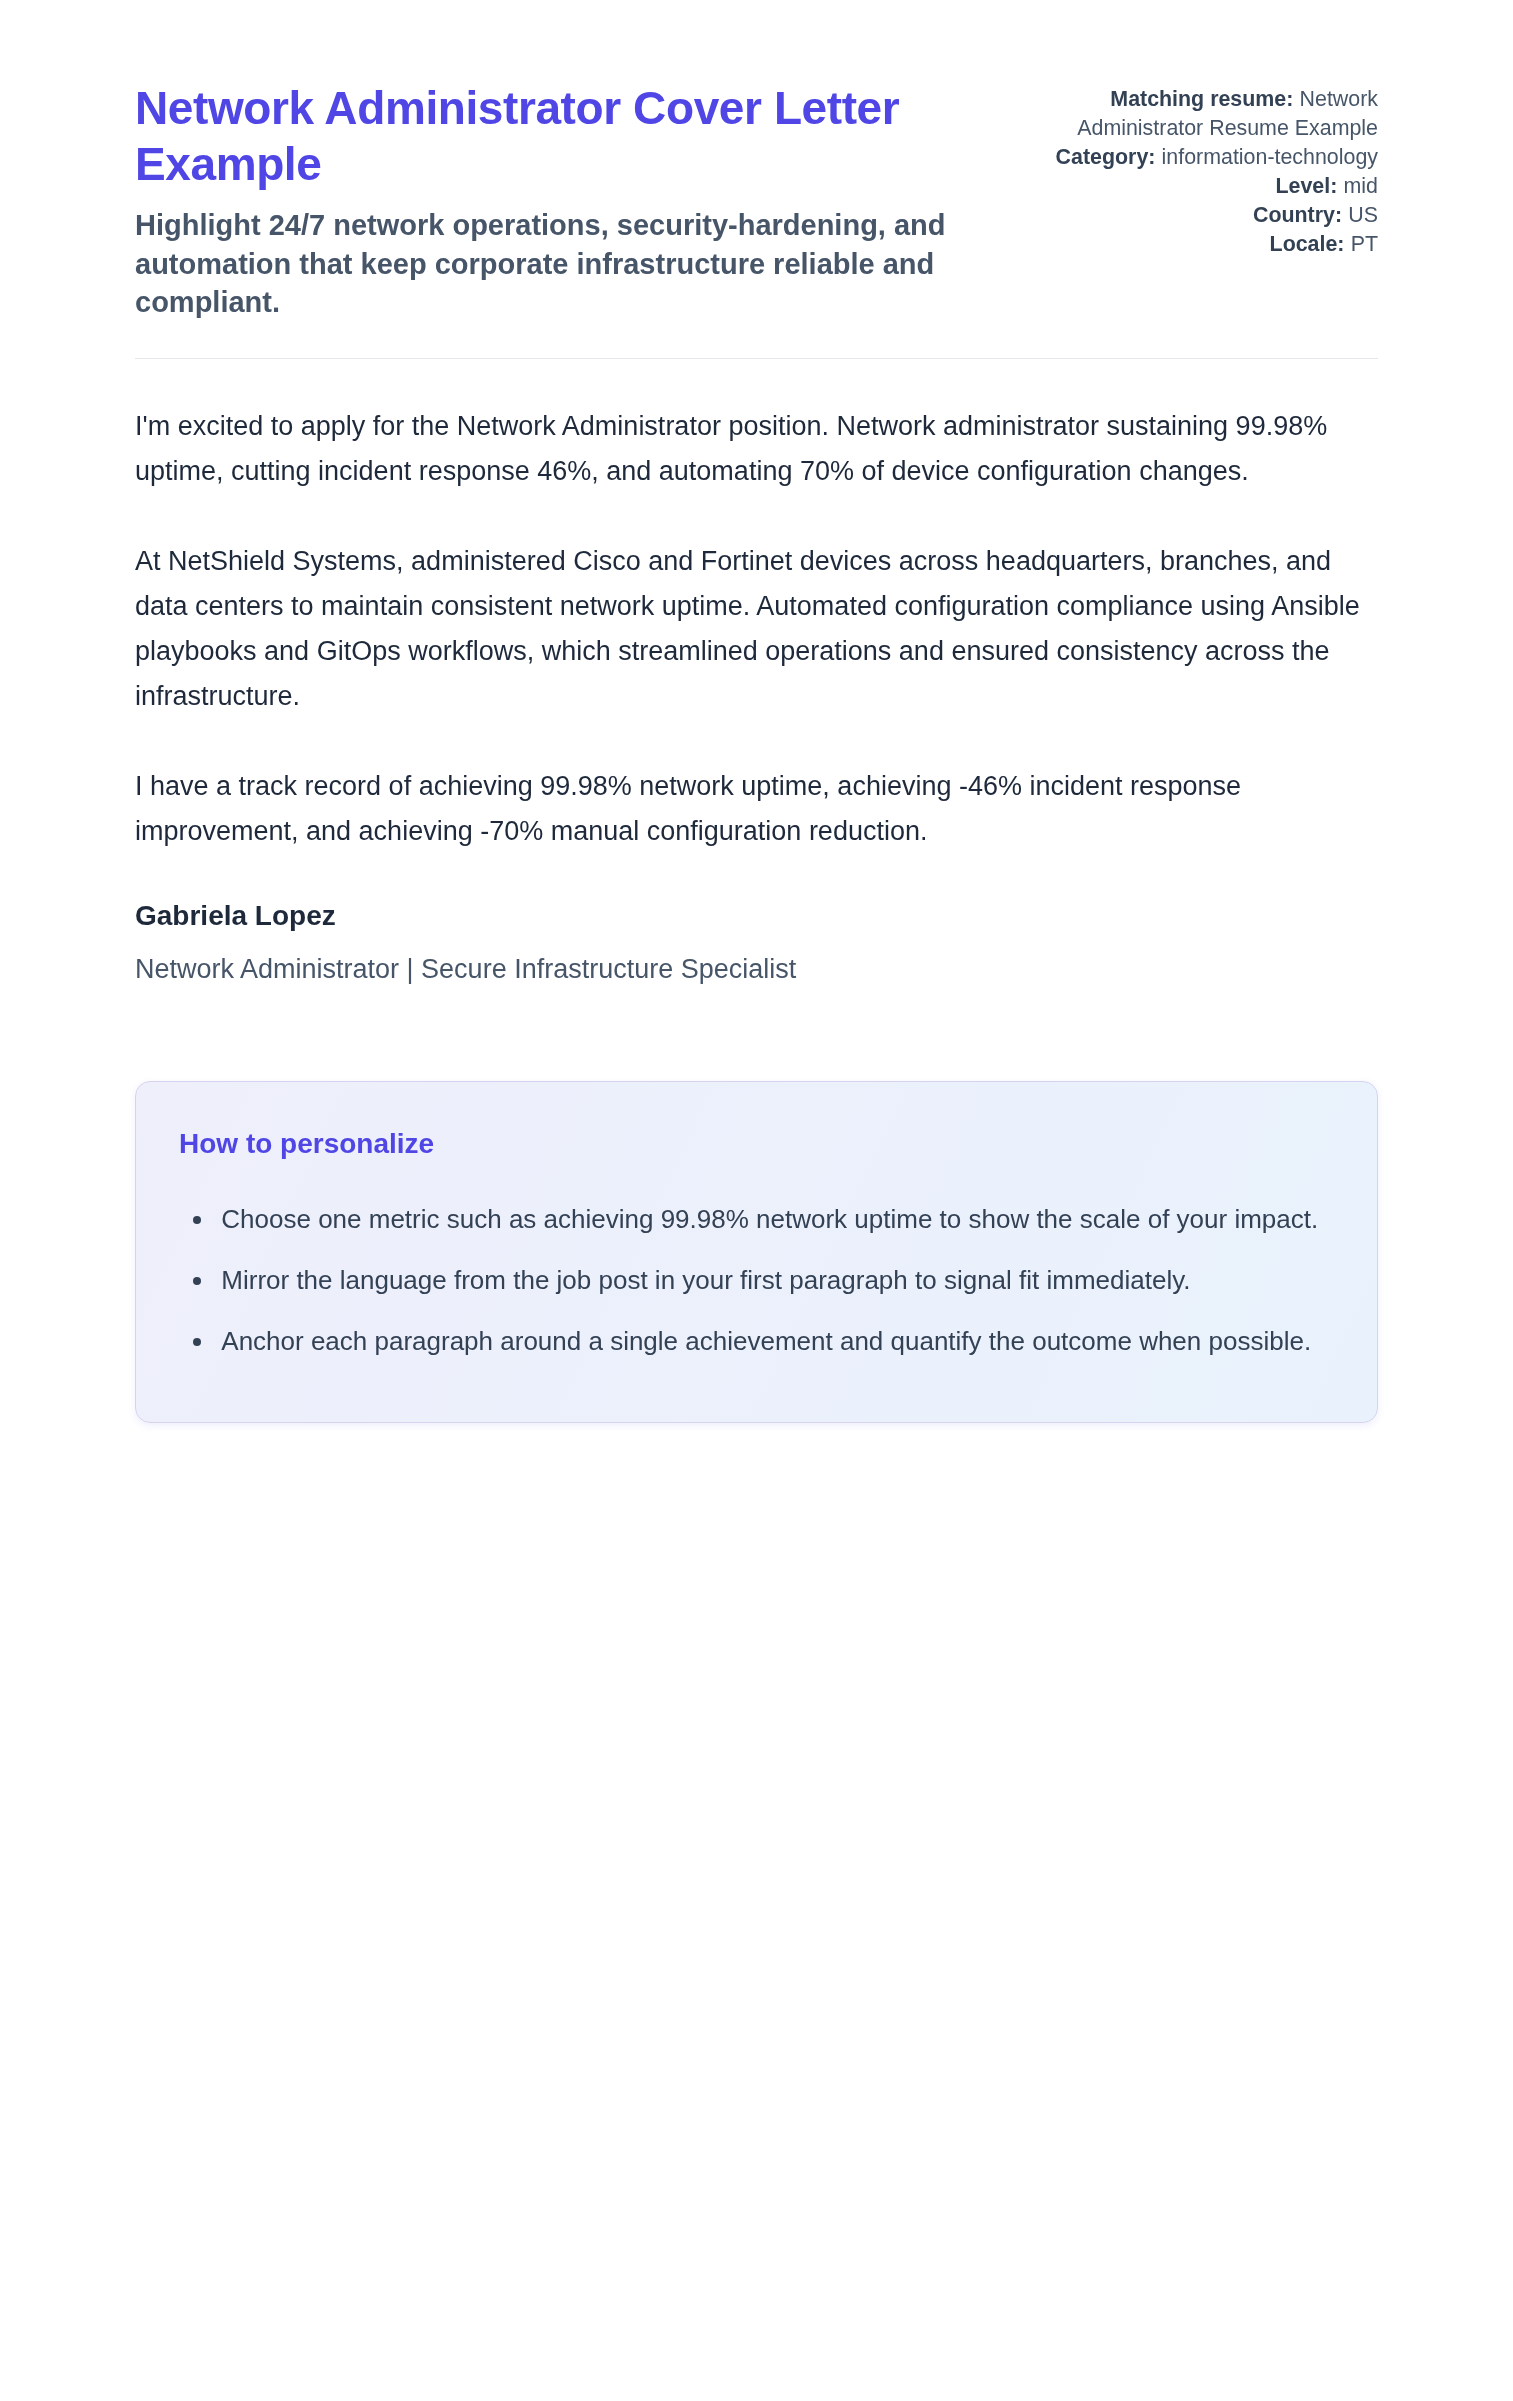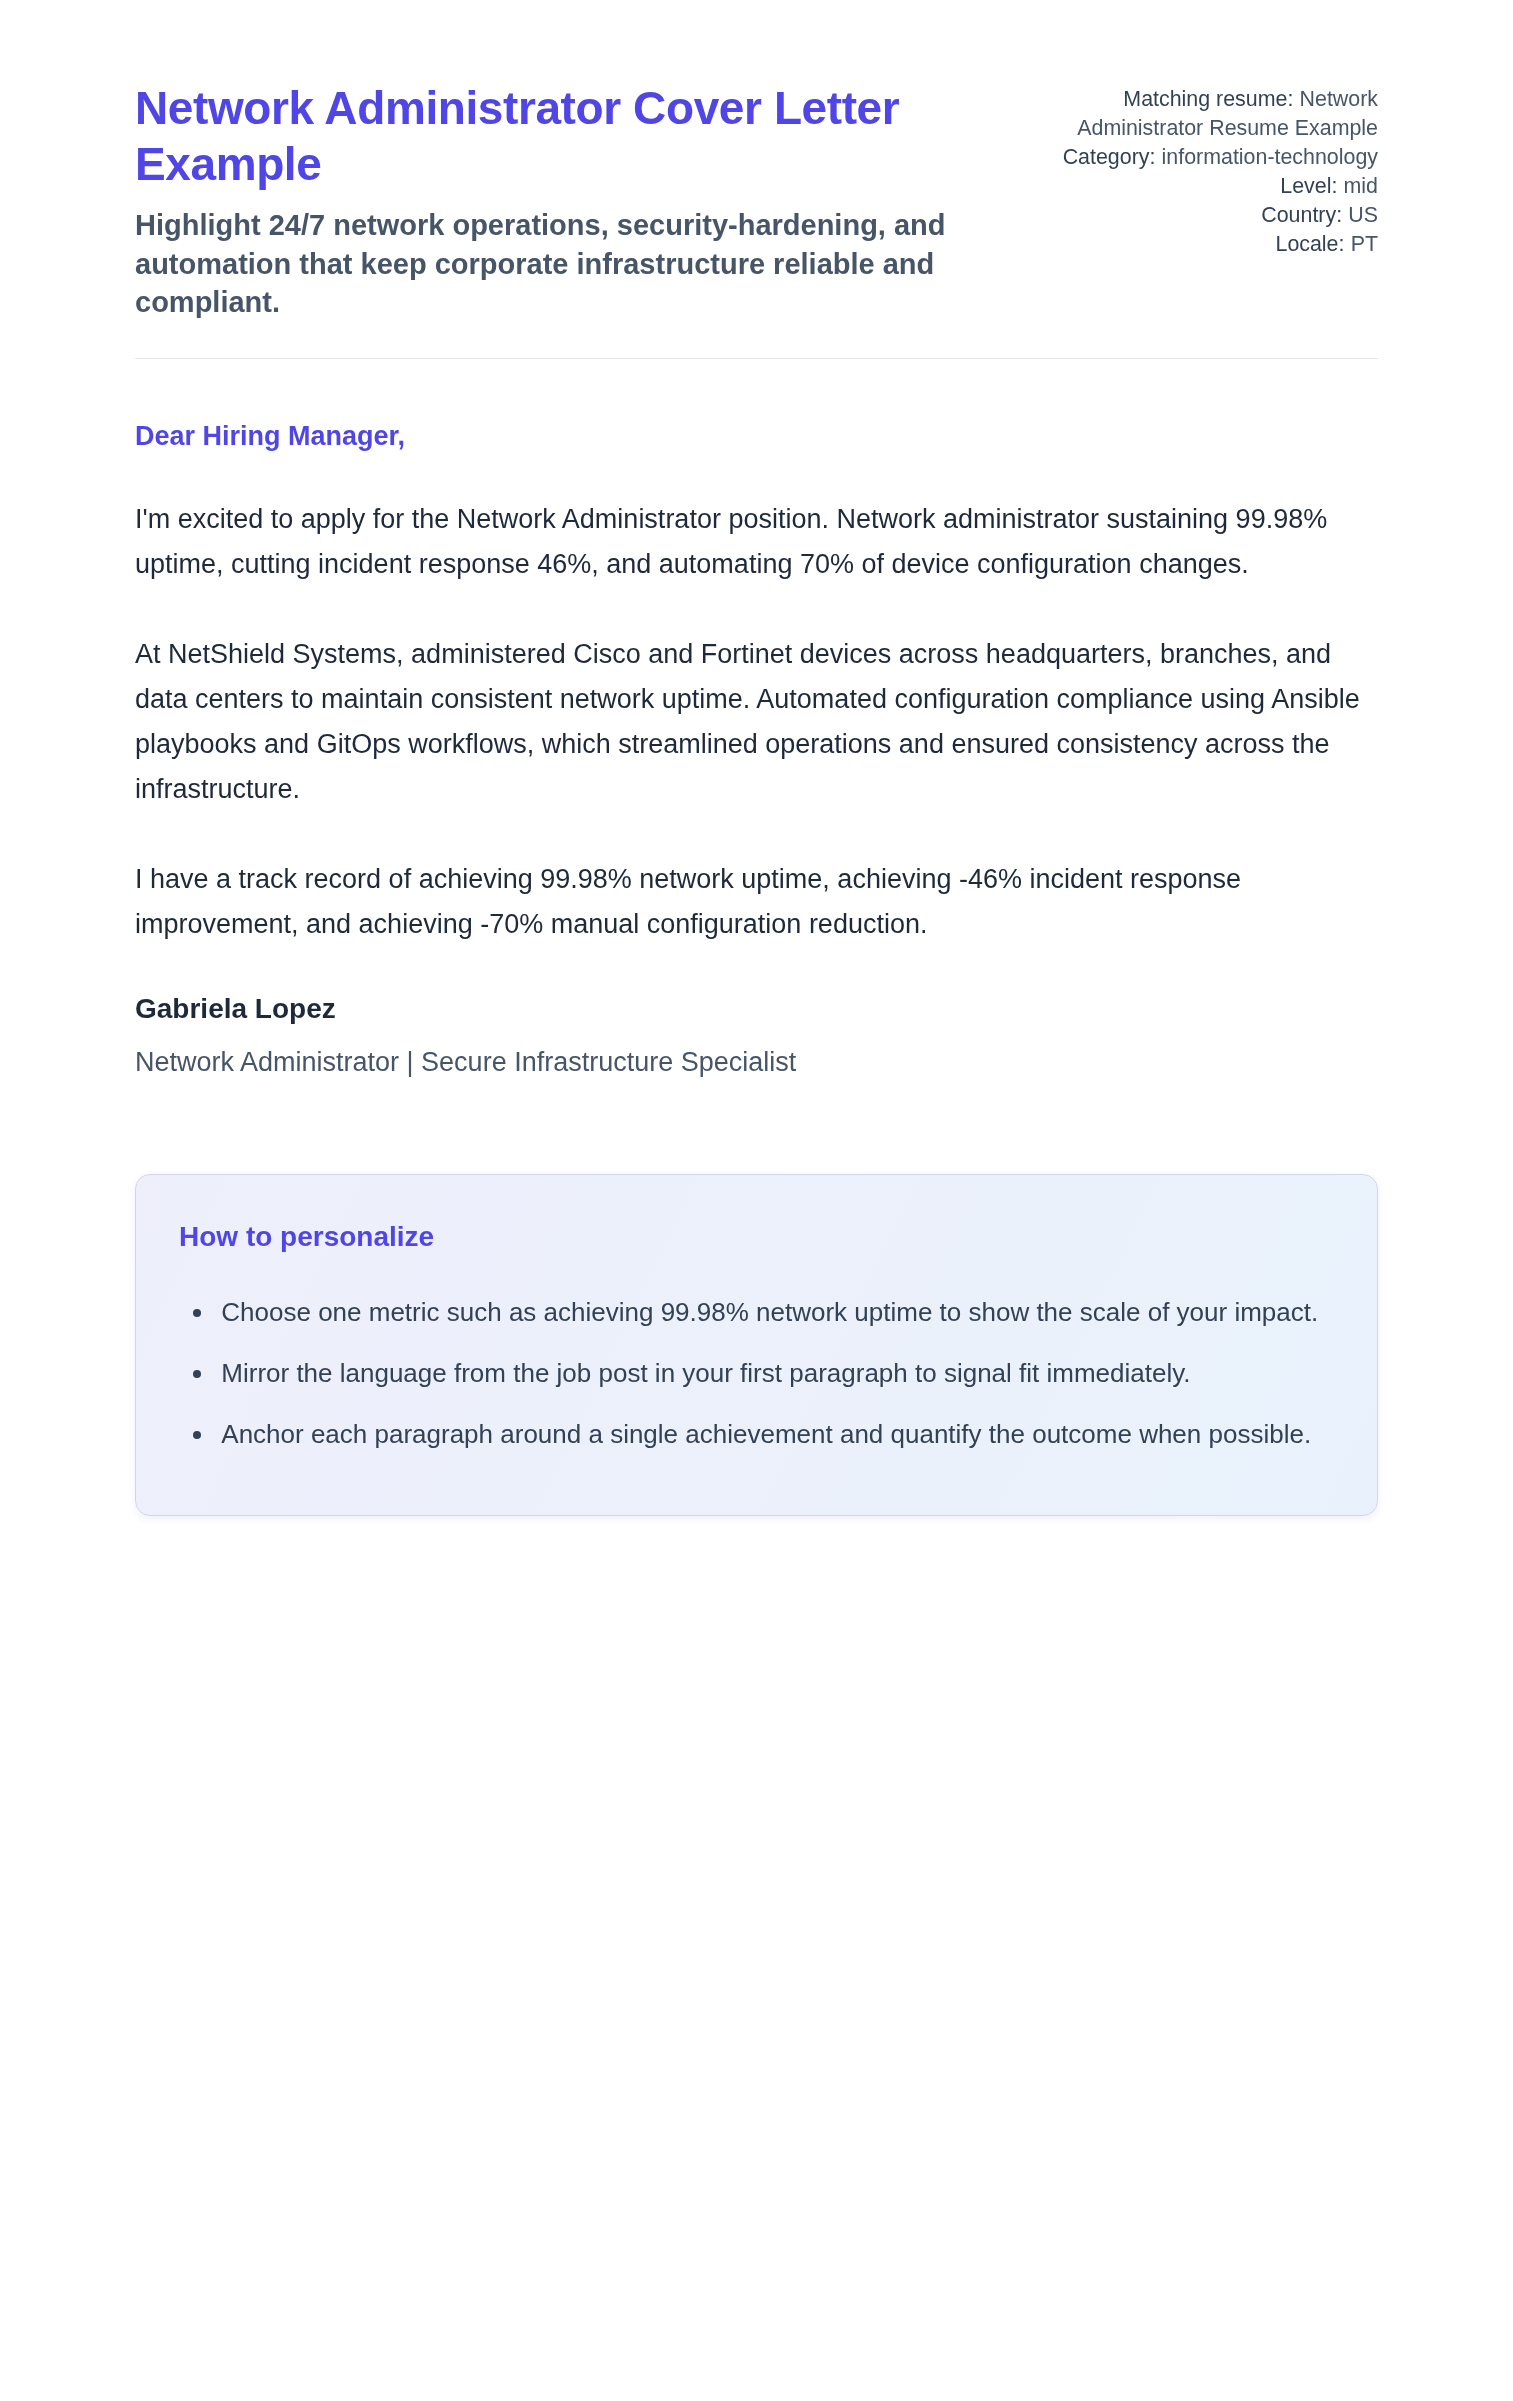--- a/index.html
+++ b/index.html
@@ -53,21 +53,21 @@
   .meta {
     width: 374px;
     padding-top: 5.3px;
     text-align: right;
     font-size: 21.4px;
     line-height: 1.35;
     color: var(--muted_text);
   }
   .meta .meta-row { margin: 0; }
   .meta .label {
-    font-weight: 400;
+    font-weight: 700;
     color: var(--meta_label);
     margin-right: 6.2px;
   }
   
   .divider {
     border: none;
     border-top: 1.8px solid var(--divider);
     margin: 37px 0 0 0;
   }
   
@@ -154,21 +154,20 @@
       <div class="meta-row"><span class="label">Category:</span><span class="value">information-technology</span></div>
       <div class="meta-row"><span class="label">Level:</span><span class="value">mid</span></div>
       <div class="meta-row"><span class="label">Country:</span><span class="value">US</span></div>
       <div class="meta-row"><span class="label">Locale:</span><span class="value">PT</span></div>
     </aside>
   </header>
 
   <hr class="divider">
 
   <main>
-    <p class="greeting">Dear Hiring Manager,</p>
 
     <p class="para">I'm excited to apply for the Network Administrator position. Network administrator sustaining 99.98% uptime, cutting incident response 46%, and automating 70% of device configuration changes.</p>
     <p class="para">At NetShield Systems, administered Cisco and Fortinet devices across headquarters, branches, and data centers to maintain consistent network uptime. Automated configuration compliance using Ansible playbooks and GitOps workflows, which streamlined operations and ensured consistency across the infrastructure.</p>
     <p class="para">I have a track record of achieving 99.98% network uptime, achieving -46% incident response improvement, and achieving -70% manual configuration reduction.</p>
 
     <p class="sig-name">Gabriela Lopez</p>
     <p class="sig-role">Network Administrator | Secure Infrastructure Specialist</p>
 
 
     <section class="tips-card">

